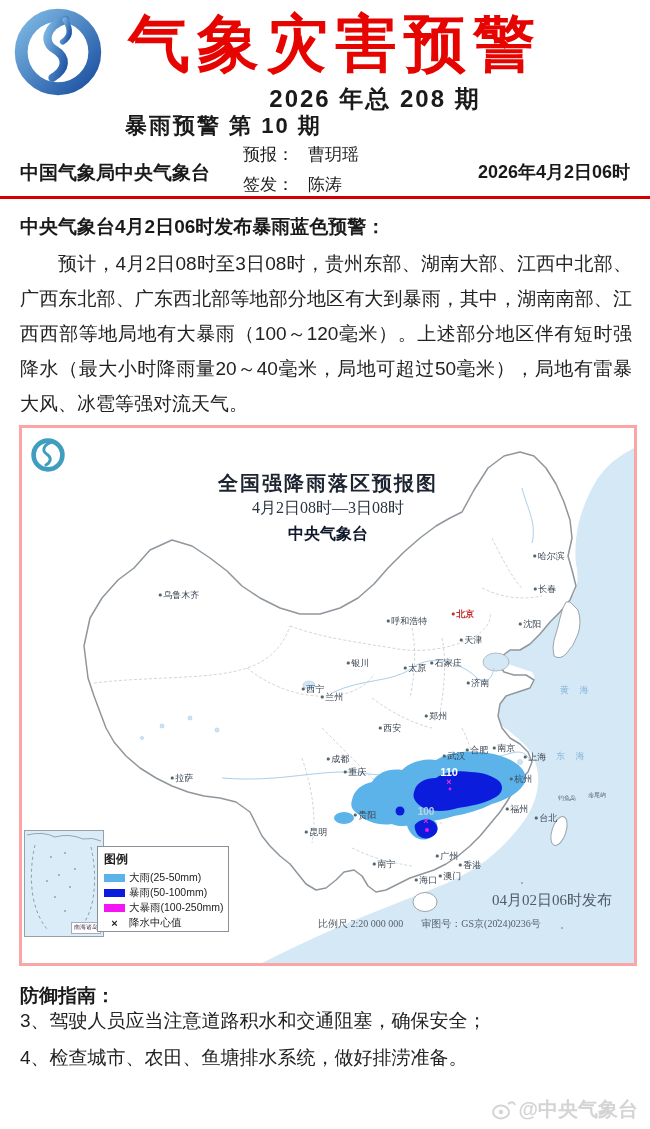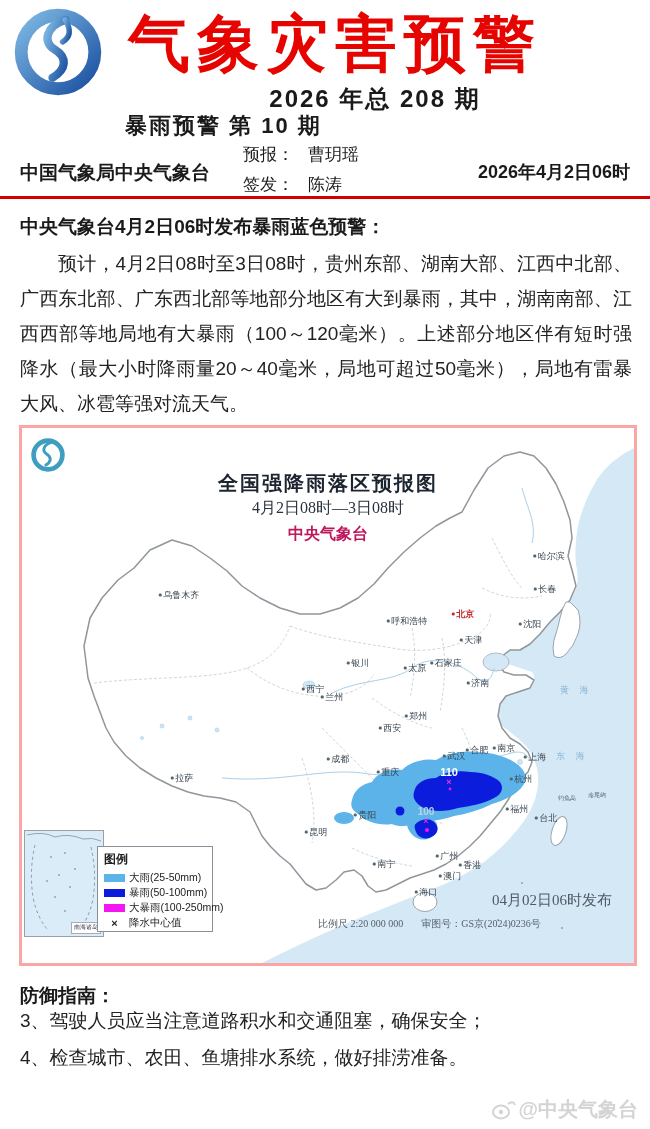--- a/index.html
+++ b/index.html
@@ -27,35 +27,35 @@
   
   .map-box{position:absolute;top:425px;left:19px;width:612px;height:535px;
     border:3px solid #fca5a5;background:#fff;overflow:hidden;}
   .map-box svg.base{position:absolute;left:0;top:0;}
   .map-logo{position:absolute;left:8px;top:9px;width:36px;height:36px;}
   .map-title{position:absolute;top:42px;left:0;right:0;text-align:center;
     font-size:20px;font-weight:bold;letter-spacing:2px;color:#1c2430;}
   .map-sub{position:absolute;top:70px;left:0;right:0;text-align:center;font-size:16px;
     color:#2a3340;font-family:"Liberation Serif","DejaVu Serif",serif;}
   .map-agency{position:absolute;top:96px;left:0;right:0;text-align:center;
-    font-size:16px;font-weight:bold;color:#be185d;}
+    font-size:16px;font-weight:bold;color:#0f172a;}
   .city-layer{position:absolute;left:0;top:0;width:612px;height:535px;}
   .city{position:absolute;transform:translate(-50%,-50%);font-size:9px;color:#3a4552;
     white-space:nowrap;display:flex;align-items:center;gap:2px;line-height:1;}
   .city i{width:2.5px;height:2.5px;background:#566;border-radius:50%;flex:none;}
   .center-lab{position:absolute;transform:translate(-50%,-50%);font-weight:bold;
     text-align:center;line-height:1;}
   .sea-label{position:absolute;color:#86b6da;font-size:9px;letter-spacing:4px;white-space:nowrap;}
   .micro-label{position:absolute;color:#5a6a78;font-size:6px;white-space:nowrap;}
   .issued{position:absolute;top:463px;right:22px;font-size:15px;color:#4f5b66;
     font-family:"Liberation Serif","DejaVu Serif",serif;}
   .scaleline{position:absolute;top:489px;left:296px;font-size:10px;color:#55606c;
     font-family:"Liberation Serif","DejaVu Serif",serif;white-space:nowrap;}
   .scaleline span{margin-right:18px;}
-  .legend{position:absolute;left:75px;top:418px;width:116px;height:86px;
+  .legend{position:absolute;left:75px;top:418px;width:132px;height:86px;
     border:1px solid #8a9099;background:rgba(255,255,255,.96);
     padding:4px 6px;box-sizing:border-box;font-size:10.5px;color:#222;}
   .leg-title{font-size:12px;font-weight:bold;margin-bottom:2px;}
   .leg-row{display:flex;align-items:center;height:15px;white-space:nowrap;}
   .leg-sw{width:21px;height:8px;margin-right:4px;flex:none;}
   .leg-sym{width:21px;text-align:center;font-weight:bold;font-size:11px;margin-right:4px;flex:none;}
   .inset{position:absolute;left:2px;top:402px;width:78px;height:105px;
     border:1px solid #98a0a8;background:#d9ecf8;overflow:hidden;}
   .inset-label{position:absolute;right:2px;bottom:2px;background:#fff;border:1px solid #aab;
     font-size:6px;color:#445;padding:1px 2px;line-height:1.3;text-align:center;}
@@ -178,37 +178,37 @@
       <div class="city" style="left: 508px; top: 196px;"><i></i>沈阳</div>
       <div class="city" style="left: 385px; top: 193px;"><i></i>呼和浩特</div>
       <div class="city" style="left: 441px; top: 186px; color: rgb(192, 48, 48); font-weight: bold;"><i style="background: rgb(192, 48, 48);"></i>北京</div>
       <div class="city" style="left: 449px; top: 212px;"><i></i>天津</div>
       <div class="city" style="left: 336px; top: 235px;"><i></i>银川</div>
       <div class="city" style="left: 393px; top: 240px;"><i></i>太原</div>
       <div class="city" style="left: 424px; top: 235px;"><i></i>石家庄</div>
       <div class="city" style="left: 456px; top: 255px;"><i></i>济南</div>
       <div class="city" style="left: 291px; top: 261px;"><i></i>西宁</div>
       <div class="city" style="left: 310px; top: 269px;"><i></i>兰州</div>
-      <div class="city" style="left: 394px; top: 288px;"><i></i>郑州</div>
+      <div class="city" style="left: 414px; top: 288px;"><i></i>郑州</div>
       <div class="city" style="left: 368px; top: 300px;"><i></i>西安</div>
       <div class="city" style="left: 455px; top: 322px;"><i></i>合肥</div>
       <div class="city" style="left: 482px; top: 320px;"><i></i>南京</div>
       <div class="city" style="left: 513px; top: 329px;"><i></i>上海</div>
       <div class="city" style="left: 499px; top: 351px;"><i></i>杭州</div>
       <div class="city" style="left: 432px; top: 328px;"><i></i>武汉</div>
       <div class="city" style="left: 316px; top: 331px;"><i></i>成都</div>
       <div class="city" style="left: 160px; top: 350px;"><i></i>拉萨</div>
-      <div class="city" style="left: 360px; top: 344px; padding-left: 12px;"><i></i>重庆</div>
+      <div class="city" style="left: 327px; top: 344px; padding-left: 12px;"><i></i>重庆</div>
       <div class="city" style="left: 343px; top: 387px;"><i></i>贵阳</div>
       <div class="city" style="left: 294px; top: 404px;"><i></i>昆明</div>
       <div class="city" style="left: 362px; top: 436px;"><i></i>南宁</div>
       <div class="city" style="left: 425px; top: 428px;"><i></i>广州</div>
       <div class="city" style="left: 428px; top: 448px;"><i></i>澳门</div>
       <div class="city" style="left: 448px; top: 437px;"><i></i>香港</div>
-      <div class="city" style="left: 404px; top: 464px;"><i></i>海口</div>
+      <div class="city" style="left: 404px; top: 452px;"><i></i>海口</div>
       <div class="city" style="left: 495px; top: 381px;"><i></i>福州</div>
       <div class="city" style="left: 524px; top: 390px;"><i></i>台北</div>
       <div class="center-lab" style="left: 427px; top: 349px;">
         <div style="color:#ffffff;font-size:11px">110</div>
         <div style="color:#f030f0;font-size:9px;margin-top:0px">×</div>
       </div>
       <div class="center-lab" style="left: 404px; top: 388px;">
         <div style="color:#b9d4e6;font-size:10px">100</div>
         <div style="color:#e828e8;font-size:9px;margin-top:0px">×</div>
       </div>

